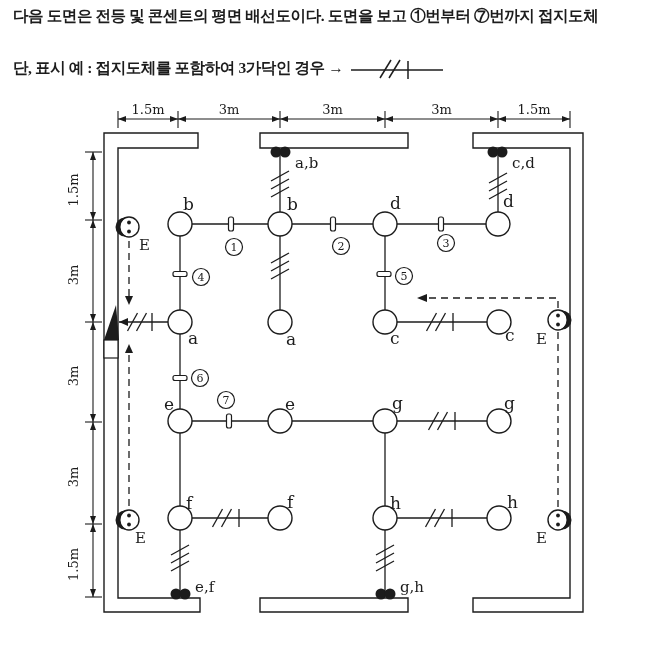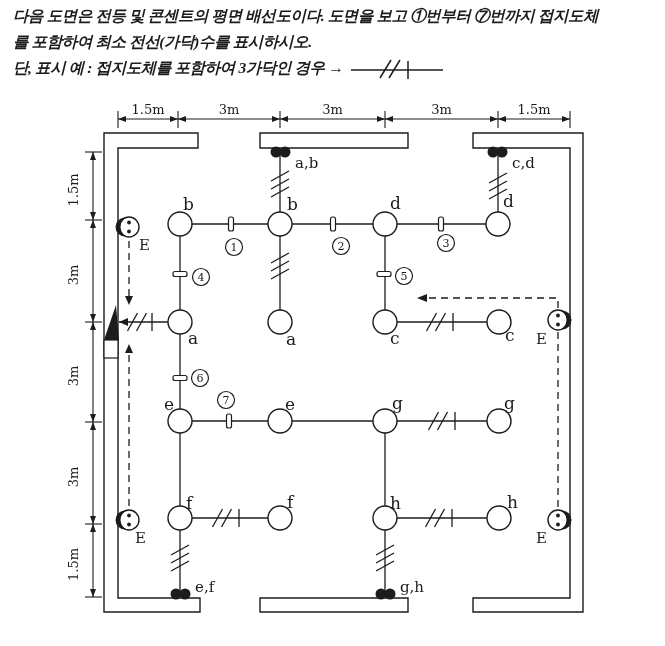--- a/index.html
+++ b/index.html
@@ -2,35 +2,34 @@
 <html><head>
 <meta charset="utf-8">
 <style>
   html,body{margin:0;padding:0;background:#ffffff;}
   #page{
     position:relative;width:665px;height:646px;background:#ffffff;overflow:hidden;
     font-family:"Liberation Serif","DejaVu Serif",serif;color:#1c1c1c;
   }
   .ptext{
     position:absolute;left:13px;white-space:nowrap;
-    font-size:15.5px;font-weight:600;letter-spacing:-0.4px;color:#1c1c1c;font-style:italic;
+    font-size:15.5px;font-weight:600;letter-spacing:-0.4px;color:#1c1c1c;
   }
   .l1{top:6px;}
   .l2{top:32px;}
   .l3{top:58px;display:flex;}
   .l3 svg{margin-left:6px;}
   #diagram{position:absolute;left:0;top:0;}
 </style>
 </head>
 <body>
 
 <div id="page">
 
   <div class="ptext l1">다음 도면은 전등 및 콘센트의 평면 배선도이다. 도면을 보고 ①번부터 ⑦번까지 접지도체</div>
-  <div class="ptext l2">를 포함하여 최소 전선(가닥)수를 표시하시오.</div>
 
   <div class="ptext l3">
     <span>단, 표시 예 : 접지도체를 포함하여 3가닥인 경우 →</span>
     <svg width="96" height="22" viewBox="0 0 96 22">
       <line x1="2" y1="12" x2="94" y2="12" stroke="#1c1c1c" stroke-width="1.5"></line>
       <line x1="31" y1="20" x2="42" y2="2" stroke="#1c1c1c" stroke-width="1.5"></line>
       <line x1="40" y1="20" x2="51" y2="2" stroke="#1c1c1c" stroke-width="1.5"></line>
       <line x1="59" y1="3" x2="59" y2="21" stroke="#1c1c1c" stroke-width="1.5"></line>
     </svg>
   </div>

